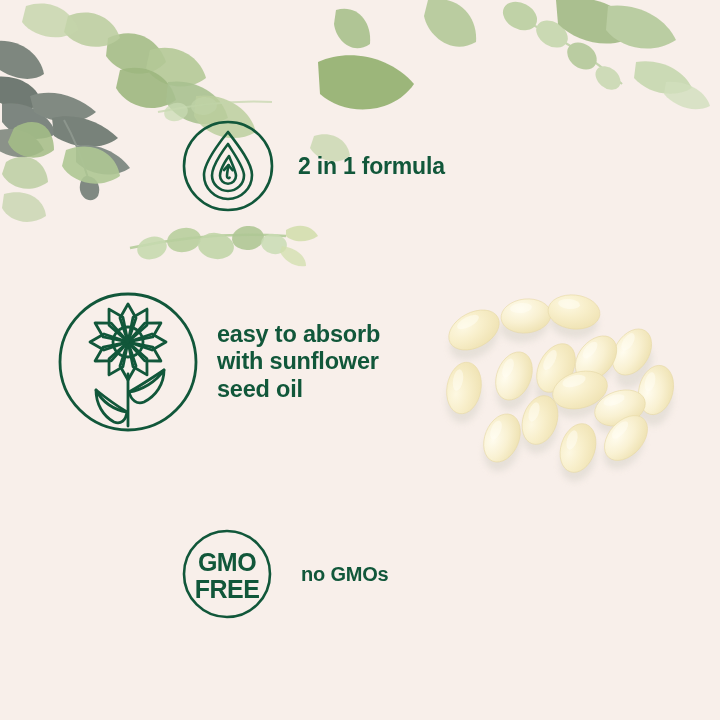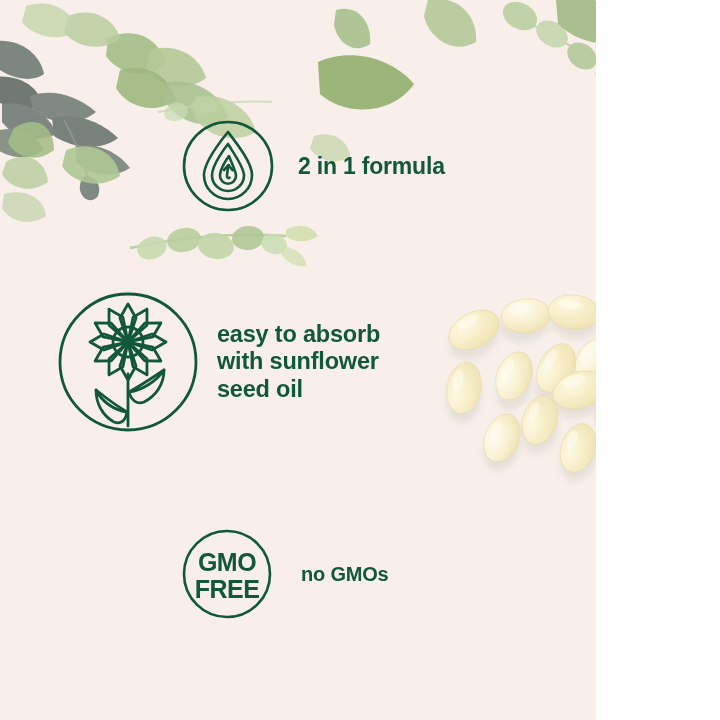--- a/index.html
+++ b/index.html
@@ -8,21 +8,21 @@
     padding: 0;
   }
   body {
     width: 720px;
     height: 720px;
     overflow: hidden;
     font-family: "Liberation Sans", sans-serif;
   }
   #canvas {
     position: relative;
-    width: 596px;
+    width: 720px;
     height: 720px;
     background: #F8EFEA;
     overflow: hidden;
   }
 
   
   #botanical-decoration {
     position: absolute;
     left: 0;
     top: 0;

